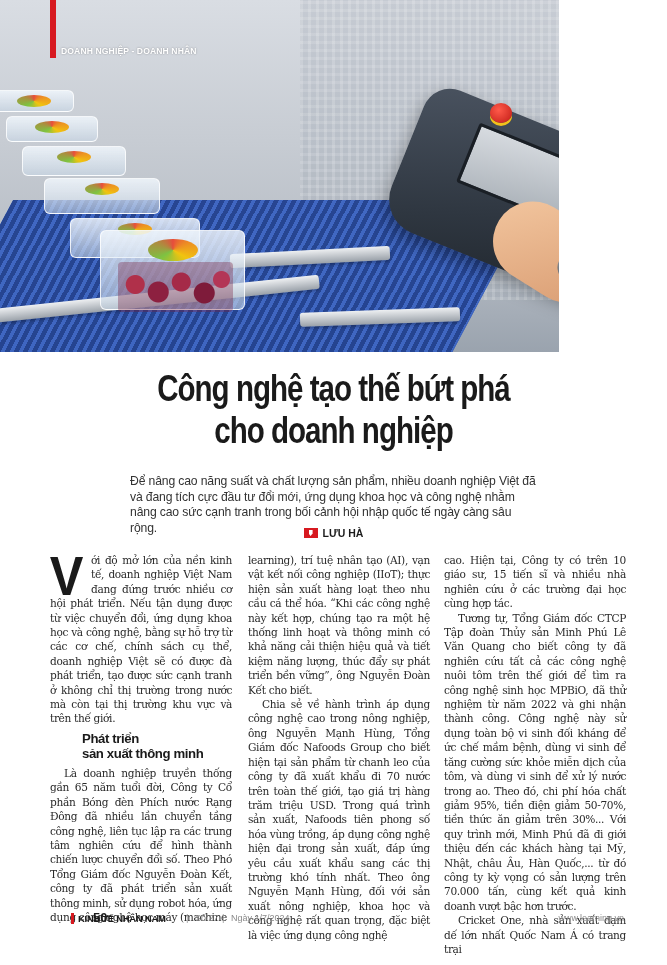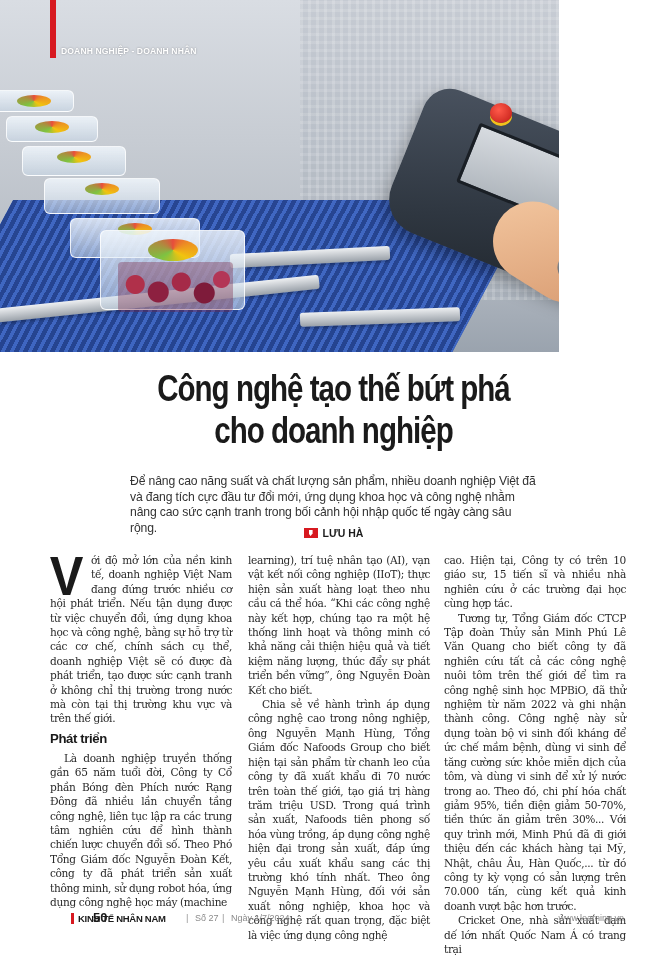--- a/index.html
+++ b/index.html
@@ -150,21 +150,21 @@
   .col p.noindent { text-indent: 0; }
   .dropcap {
     float: left; font-family: "Liberation Sans", sans-serif; font-weight: bold;
     font-size: 56px; line-height: 40px; margin: 3px 6px 0 -2px; color: #1a1a1a;
     transform: scaleX(0.9);
   }
   .subhead {
     font-family: "Liberation Sans", sans-serif; font-weight: bold; font-size: 13.2px;
     line-height: 15px; color: #1a1a1a; margin: 5px 0 5px 0; letter-spacing: -0.4px;
   }
-  .subhead span { display: block; }
+  .subhead span { display: block; margin-left: 32px; }
 
   
   .footer {
     position: absolute; left: 50px; top: 912px; width: 570px; height: 16px;
     font-family: "Liberation Sans", sans-serif;
   }
   .footer .page-num { position: absolute; left: 0; top: -2px; font-size: 13px; font-weight: bold; color: #1a1a1a; padding-left: 43px; }
   .footer .red-mark { position: absolute; left: 21px; top: 1px; width: 3px; height: 11px; background: #d71920; }
   .footer .pub { position: absolute; left: 28px; top: 1px; font-size: 9.5px; font-weight: bold; color: #1a1a1a; letter-spacing: -0.3px; }
   .footer .sep1 { position: absolute; left: 136px; top: 0; font-size: 9.5px; color: #999; }
@@ -228,20 +228,21 @@
 
 <div class="byline">
   <span class="pen"></span>
   <span class="name">LƯU HÀ</span>
 </div>
 
 <div class="col col1">
   <p class="noindent"><span class="dropcap">V</span><span>ới độ mở lớn của nền kinh tế, doanh nghiệp Việt Nam đang đứng trước nhiều cơ hội phát triển. Nếu tận dụng được từ việc chuyển đổi, ứng dụng khoa học và công nghệ, bằng sự hỗ trợ từ các cơ chế, chính sách cụ thể, doanh nghiệp Việt sẽ có được đà phát triển, tạo được sức cạnh tranh ở không chỉ thị trường trong nước mà còn tại thị trường khu vực và trên thế giới.</span></p>
   <h2 class="subhead">
     <span>Phát triển</span>
+    <span>sản xuất thông minh</span>
   </h2>
   <p>Là doanh nghiệp truyền thống gần 65 năm tuổi đời, Công ty Cổ phần Bóng đèn Phích nước Rạng Đông đã nhiều lần chuyển tầng công nghệ, liên tục lập ra các trung tâm nghiên cứu để hình thành chiến lược chuyển đổi số. Theo Phó Tổng Giám đốc Nguyễn Đoàn Kết, công ty đã phát triển sản xuất thông minh, sử dụng robot hóa, ứng dụng công nghệ học máy (machine</p>
 </div>
 
 <div class="col col2">
   <p class="noindent">learning), trí tuệ nhân tạo (AI), vạn vật kết nối công nghiệp (IIoT); thực hiện sản xuất hàng loạt theo nhu cầu cá thể hóa. “Khi các công nghệ này kết hợp, chúng tạo ra một hệ thống linh hoạt và thông minh có khả năng cải thiện hiệu quả và tiết kiệm năng lượng, thúc đẩy sự phát triển bền vững”, ông Nguyễn Đoàn Kết cho biết.</p>
   <p>Chia sẻ về hành trình áp dụng công nghệ cao trong nông nghiệp, ông Nguyễn Mạnh Hùng, Tổng Giám đốc Nafoods Group cho biết hiện tại sản phẩm từ chanh leo của công ty đã xuất khẩu đi 70 nước trên toàn thế giới, tạo giá trị hàng trăm triệu USD. Trong quá trình sản xuất, Nafoods tiên phong số hóa vùng trồng, áp dụng công nghệ hiện đại trong sản xuất, đáp ứng yêu cầu xuất khẩu sang các thị trường khó tính nhất. Theo ông Nguyễn Mạnh Hùng, đối với sản xuất nông nghiệp, khoa học và công nghệ rất quan trọng, đặc biệt là việc ứng dụng công nghệ</p>
 </div>
 
 <div class="col col3">

